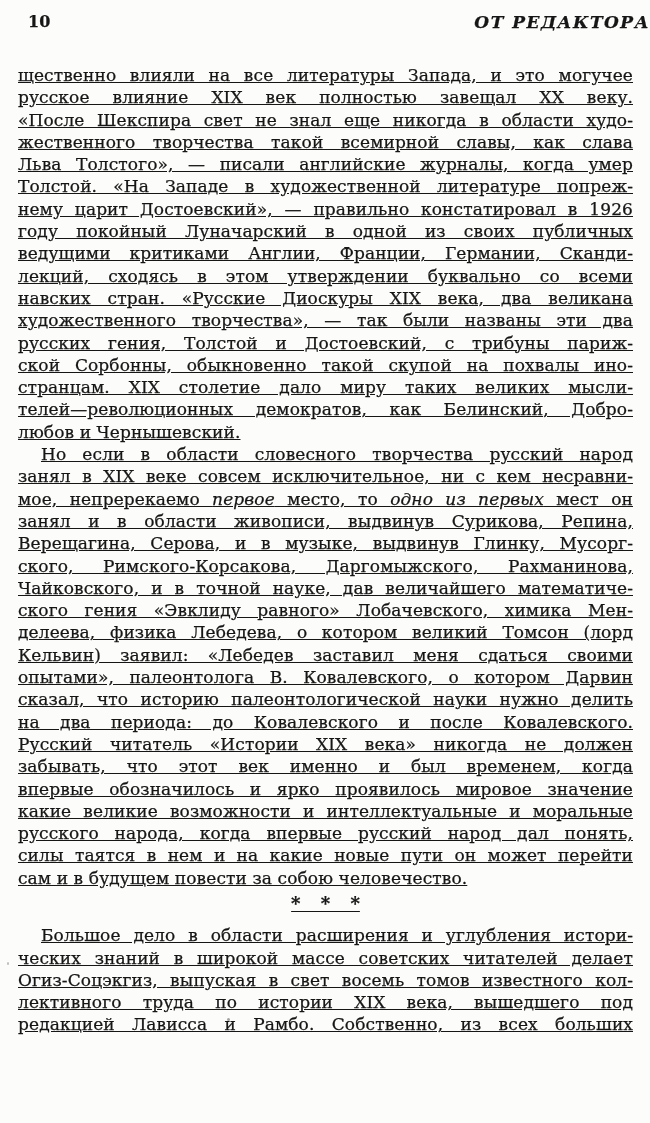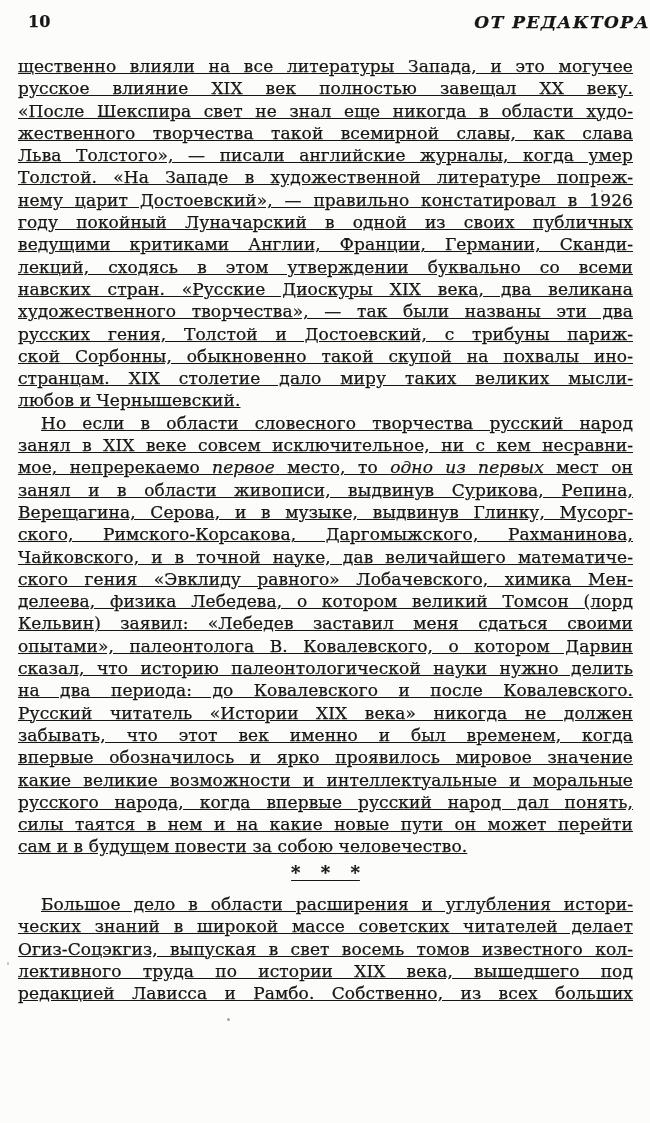--- a/index.html
+++ b/index.html
@@ -12,21 +12,21 @@
     position: relative;
     width: 650px; height: 1123px;
     background: #fcfcfa;
     color: #161616;
     overflow: hidden;
     -webkit-text-stroke: 0.25px #161616;
   }
   .running-header {
     position: relative;
     height: 34px;
-    padding-top: 13px;
+    padding-top: 22px;
     box-sizing: content-box;
   }
   .page-num {
     position: absolute;
     left: 28px; top: 12px;
     font-size: 16px;
     font-weight: bold;
   }
   .running-title {
     position: absolute;
@@ -86,20 +86,21 @@
         <div class="line">Толстой. «На Западе в художественной литературе попреж-</div>
         <div class="line">нему царит Достоевский», — правильно констатировал в 1926</div>
         <div class="line">году покойный Луначарский в одной из своих публичных</div>
         <div class="line">ведущими критиками Англии, Франции, Германии, Сканди-</div>
         <div class="line">лекций, сходясь в этом утверждении буквально со всеми</div>
         <div class="line">навских стран. «Русские Диоскуры XIX века, два великана</div>
         <div class="line">художественного творчества», — так были названы эти два</div>
         <div class="line">русских гения, Толстой и Достоевский, с трибуны париж-</div>
         <div class="line">ской Сорбонны, обыкновенно такой скупой на похвалы ино-</div>
         <div class="line">странцам. XIX столетие дало миру таких великих мысли-</div>
+        <div class="line">телей—революционных демократов, как Белинский, Добро-</div>
         <div class="line last-left">любов и Чернышевский.</div>
       </div>
       <div class="para">
         <div class="line indent">Но если в области словесного творчества русский народ</div>
         <div class="line">занял в XIX веке совсем исключительное, ни с кем несравни-</div>
         <div class="line"><span class="">мое, непререкаемо </span><span class="it">первое</span><span class=""> место, то </span><span class="it">одно из первых</span><span class=""> мест он</span></div>
         <div class="line">занял и в области живописи, выдвинув Сурикова, Репина,</div>
         <div class="line">Верещагина, Серова, и в музыке, выдвинув Глинку, Мусорг-</div>
         <div class="line">ского, Римского-Корсакова, Даргомыжского, Рахманинова,</div>
         <div class="line">Чайковского, и в точной науке, дав величайшего математиче-</div>

